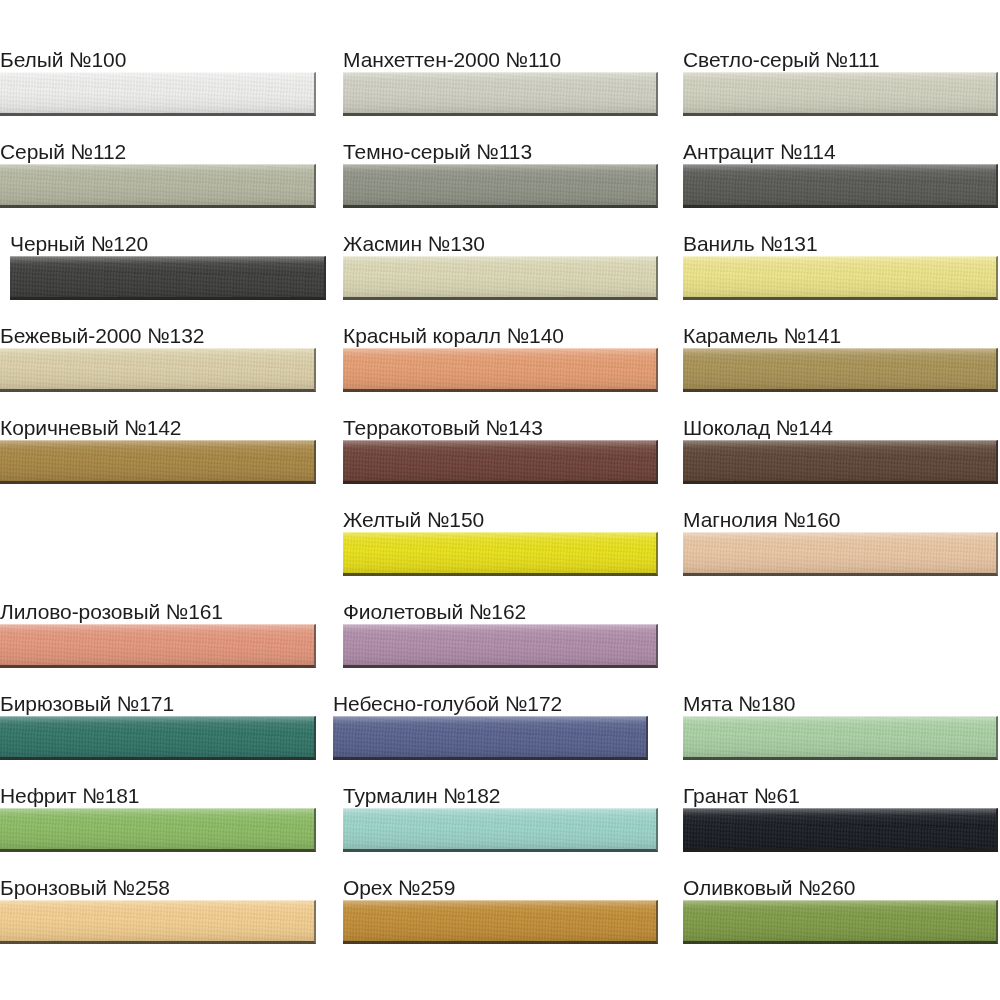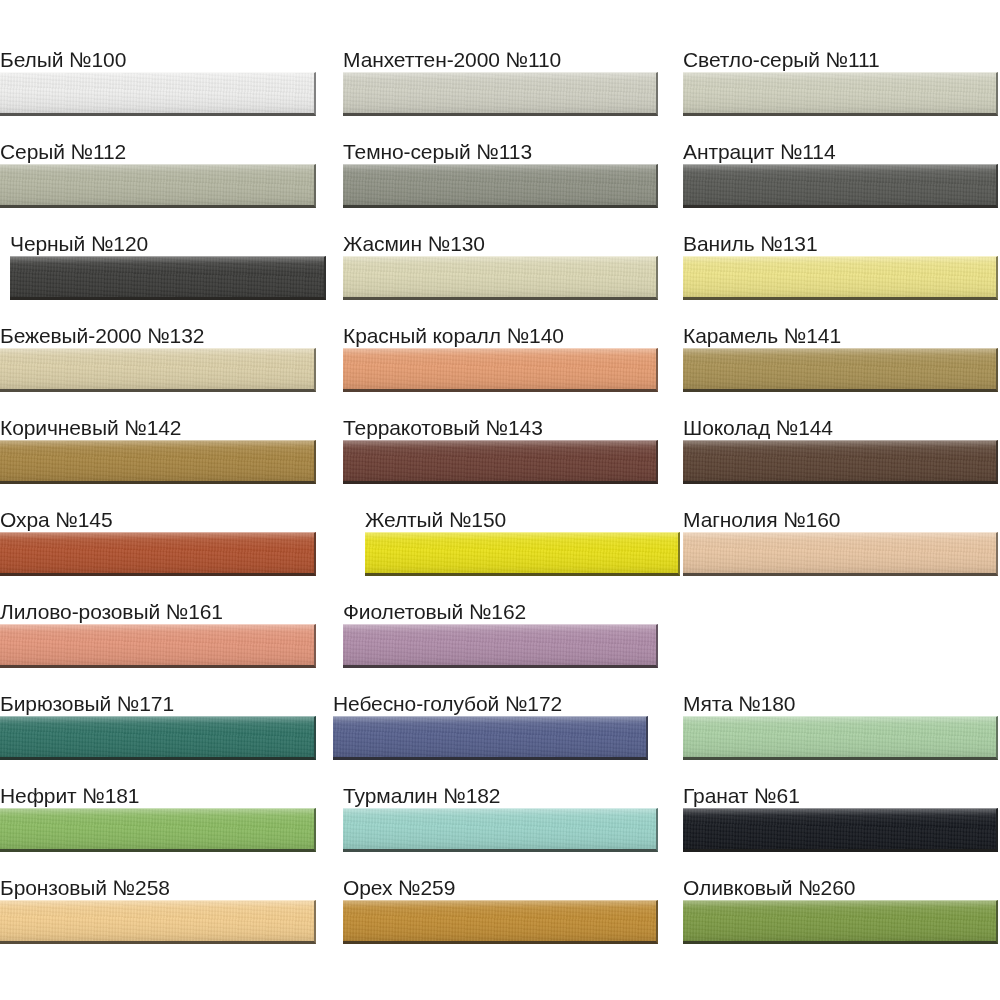--- a/index.html
+++ b/index.html
@@ -134,25 +134,21 @@
       <div class="swatch-chip" title="Коричневый №142" style="width: 316px; background-color: rgb(167, 133, 66);"></div>
     </div>
     <div class="swatch-cell" style="left: 343px; top: 418px; width: 315px; height: 70px;">
       <div class="swatch-label">Терракотовый №143</div>
       <div class="swatch-chip" title="Терракотовый №143" style="width: 315px; background-color: rgb(108, 63, 53);"></div>
     </div>
     <div class="swatch-cell" style="left: 683px; top: 418px; width: 315px; height: 70px;">
       <div class="swatch-label">Шоколад №144</div>
       <div class="swatch-chip" title="Шоколад №144" style="width: 315px; background-color: rgb(91, 67, 52);"></div>
     </div>
-    <div class="swatch-cell" style="left: 0px; top: 510px; width: 316px; height: 70px;">
-      <div class="swatch-label">Охра №145</div>
-      <div class="swatch-chip" title="Охра №145" style="width: 316px; background-color: rgb(176, 81, 46);"></div>
-    </div>
-    <div class="swatch-cell" style="left: 343px; top: 510px; width: 315px; height: 70px; margin-left: 22px;">
+    <div class="swatch-cell" style="left: 343px; top: 510px; width: 315px; height: 70px;">
       <div class="swatch-label">Желтый №150</div>
       <div class="swatch-chip" title="Желтый №150" style="width: 315px; background-color: rgb(232, 224, 23);"></div>
     </div>
     <div class="swatch-cell" style="left: 683px; top: 510px; width: 315px; height: 70px;">
       <div class="swatch-label">Магнолия №160</div>
       <div class="swatch-chip" title="Магнолия №160" style="width: 315px; background-color: rgb(232, 197, 162);"></div>
     </div>
     <div class="swatch-cell" style="left: 0px; top: 602px; width: 316px; height: 70px;">
       <div class="swatch-label">Лилово-розовый №161</div>
       <div class="swatch-chip" title="Лилово-розовый №161" style="width: 316px; background-color: rgb(227, 149, 122);"></div>

